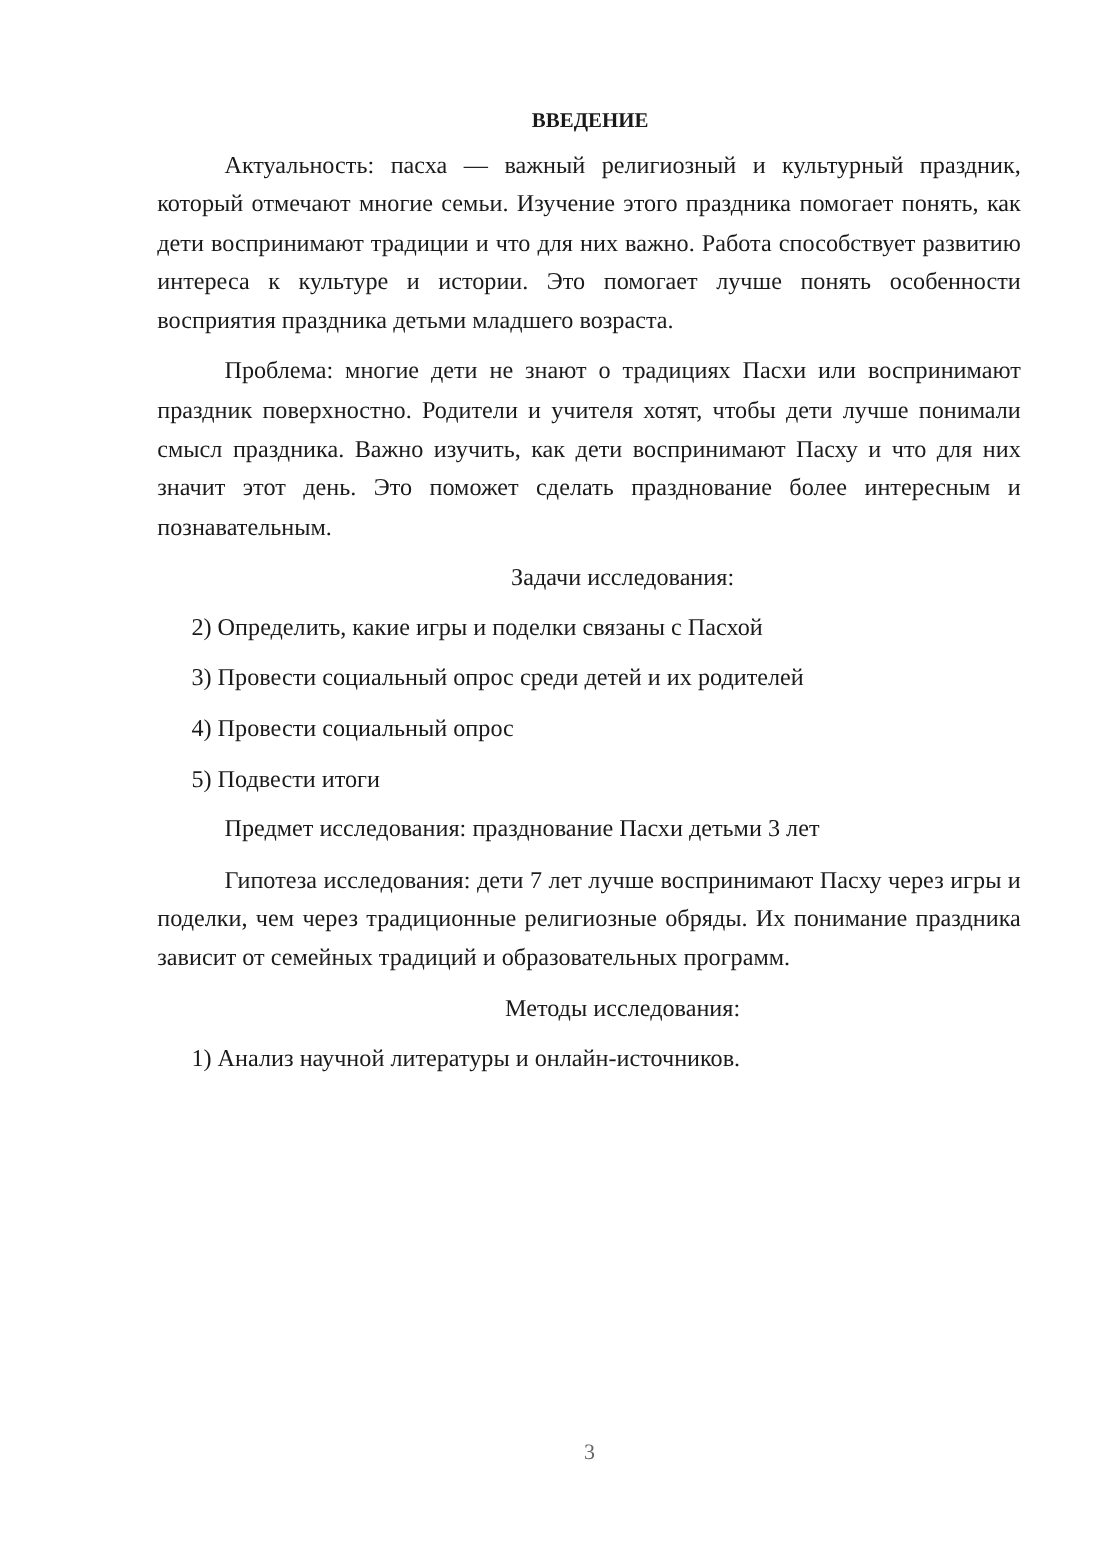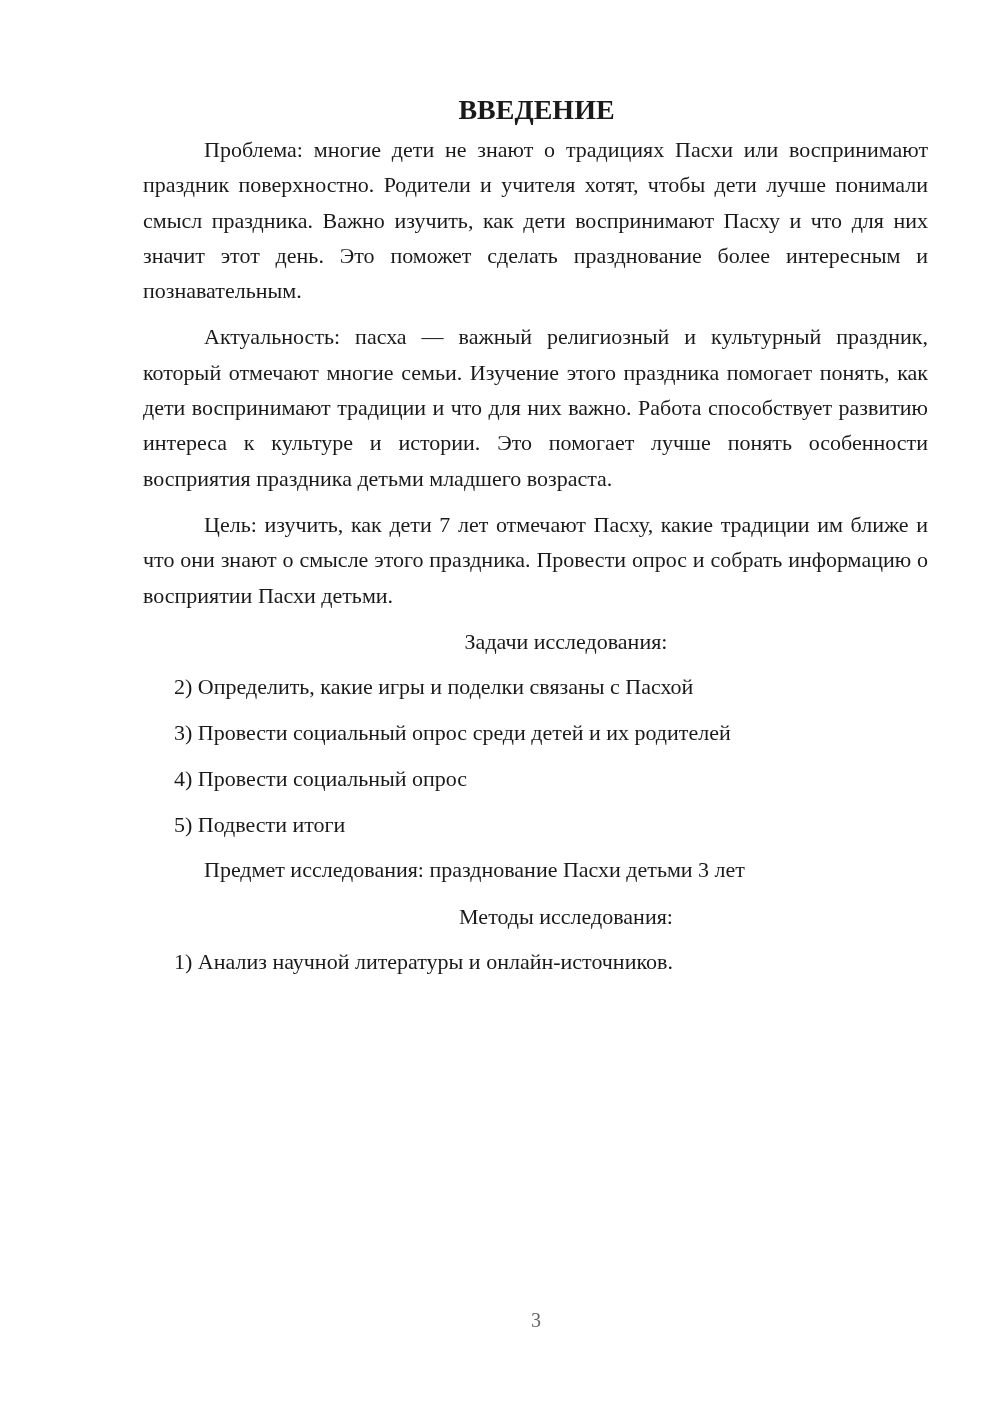--- a/index.html
+++ b/index.html
@@ -5,21 +5,21 @@
   html, body { margin: 0; padding: 0; background: #ffffff; }
   body { width: 1000px; height: 1414px; position: relative; overflow: hidden; }
   .page {
     position: absolute; left: 0; top: 0; width: 1000px; height: 1414px;
     background: #ffffff; color: #1a1a1a;
     font-family: "Liberation Serif", "DejaVu Serif", serif;
     font-size: 22px;
   }
   .content { position: absolute; left: 143px; width: 785px; top: 92px; }
   .title {
-    text-align: center; font-weight: bold; font-size: 28px;
+    text-align: center; font-weight: bold; font-size: 19px;
     line-height: 36px; margin: 0 0 4px 0; padding-left: 2px;
   }
   .para {
     text-indent: 61px; text-align: justify; line-height: 35.3px;
     margin: 0 0 11px 0;
   }
   .label {
     text-indent: 61px; line-height: 35.3px; margin: 0 0 10px 0; text-align: center;
   }
   .list-item {
@@ -31,33 +31,33 @@
     line-height: 30px;
   }
 </style>
 </head>
 <body>
 
 <div class="page">
   <div class="content">
     <div class="title">ВВЕДЕНИЕ</div>
 
+    <p class="para">Актуальность: пасха — важный религиозный и культурный праздник, который отмечают многие семьи. Изучение этого праздника помогает понять, как дети воспринимают традиции и что для них важно. Работа способствует развитию интереса к культуре и истории. Это помогает лучше понять особенности восприятия праздника детьми младшего возраста.</p>
     <p class="para">Проблема: многие дети не знают о традициях Пасхи или воспринимают праздник поверхностно. Родители и учителя хотят, чтобы дети лучше понимали смысл праздника. Важно изучить, как дети воспринимают Пасху и что для них значит этот день. Это поможет сделать празднование более интересным и познавательным.</p>
-    <p class="para">Актуальность: пасха — важный религиозный и культурный праздник, который отмечают многие семьи. Изучение этого праздника помогает понять, как дети воспринимают традиции и что для них важно. Работа способствует развитию интереса к культуре и истории. Это помогает лучше понять особенности восприятия праздника детьми младшего возраста.</p>
-    <p class="para">Цель: изучить, как дети 7 лет отмечают Пасху, какие традиции им ближе и что они знают о смысле этого праздника. Провести опрос и собрать информацию о восприятии Пасхи детьми.</p>
 
     <p class="label">Задачи исследования:</p>
     <div>
       <p class="list-item">2) Определить, какие игры и поделки связаны с Пасхой</p>
       <p class="list-item">3) Провести социальный опрос среди детей и их родителей</p>
       <p class="list-item">4) Провести социальный опрос</p>
       <p class="list-item">5) Подвести итоги</p>
     </div>
 
     <p class="para">Предмет исследования: празднование Пасхи детьми 3 лет</p>
+    <p class="para">Гипотеза исследования: дети 7 лет лучше воспринимают Пасху через игры и поделки, чем через традиционные религиозные обряды. Их понимание праздника зависит от семейных традиций и образовательных программ.</p>
 
     <p class="label">Методы исследования:</p>
     <div>
       <p class="list-item">1) Анализ научной литературы и онлайн-источников.</p>
     </div>
   </div>
 
   <div class="page-number">3</div>
 </div>
 

